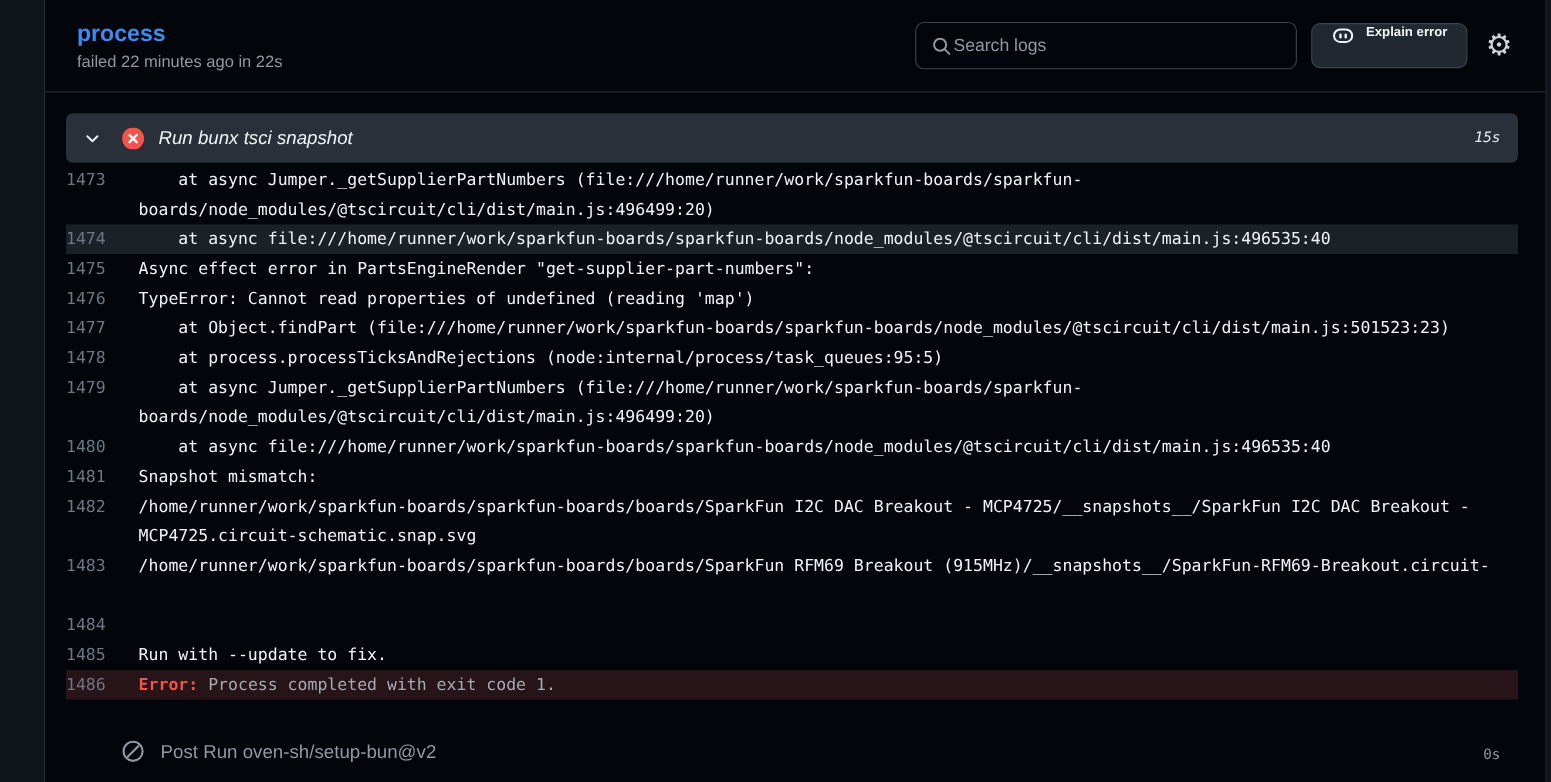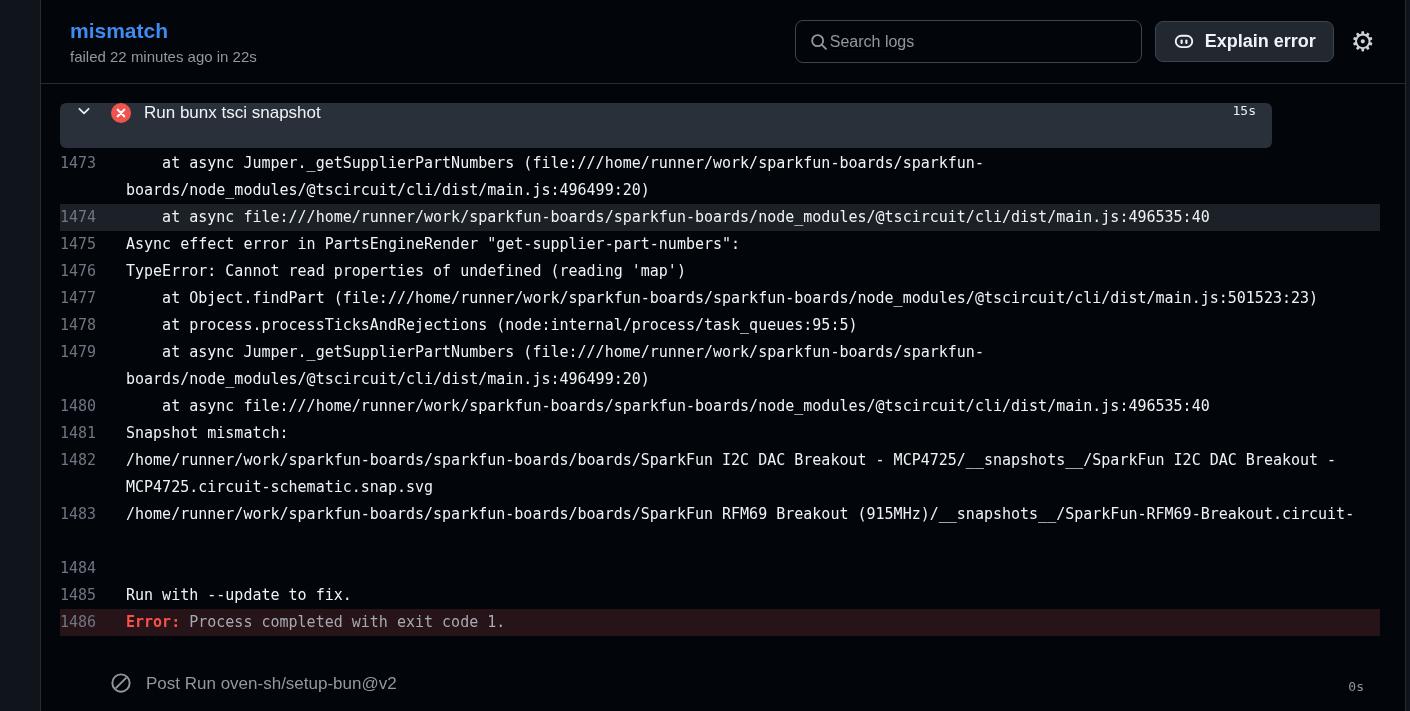--- a/index.html
+++ b/index.html
@@ -34,35 +34,35 @@
     padding:0 14px; margin-right:13px; background:transparent;text-decoration:underline;
   }
   .search-box input {
     background:transparent; border:none; outline:none; width:100%;
     font-size:16px; color:#f0f3f6; font-family:"Liberation Sans", sans-serif;
   }
   .search-box input::placeholder { color:var(--muted,#9198a1); opacity:1; }
   .explain-btn {
     height:41px; padding:0 17px; margin-right:17px;
     background:var(--button-bg,#212830); border:1px solid var(--control-border,#3d444d);
-    border-radius:8px; display:flex; align-items:center; gap:10px;
-    font-size:18px; font-weight:700; color:#f0f3f6; cursor:pointer;
+    border-radius:8px; display:flex; gap:10px;
+    font-size:12px; font-weight:700; color:#f0f3f6; cursor:pointer;
     font-family:"Liberation Sans", sans-serif;
   }
   .gear-btn {
     background:none; border:none; padding:0; cursor:pointer;
     font-size:27px; line-height:27px; color:#ccd3db;
     font-family:"DejaVu Sans", sans-serif;
   }
   
   .log-area { padding-top:19px; }
   .step-header {
-    margin-left:19px; width:1212px; height:45px;
+    margin-left:19px; width:1320px; height:45px;
     background:var(--step-header-bg,#2a3039); border-radius:6px;
-    display:flex; padding:0 16px; cursor:pointer;
+    display:flex; align-items:center; padding:0 16px; cursor:pointer;font-style:italic;
   }
   .step-header .chev { display:flex; margin-right:19px; }
   .step-header .xcirc { display:flex; margin-right:13px; }
   .step-title { font-size:17px; color:#f0f3f6; }
   .step-duration {
     margin-left:auto; font-family:"DejaVu Sans Mono","Liberation Mono",monospace;
     font-size:13px; color:#e6edf3;
   }
   
   .log-rows { margin:2px 0 0 19px; width:1320px; }
@@ -91,21 +91,21 @@
     font-size:13px; color:var(--muted,#9198a1);
   }
 </style>
 </head>
 <body>
 
 <div class="main-panel">
 
   <div class="job-header">
     <div class="job-meta">
-      <h1 class="job-title">mismatch</h1>
+      <h1 class="job-title">process</h1>
       <div class="job-status">failed 22 minutes ago in 22s</div>
     </div>
 
     <div class="search-box">
       <span style="display:flex">
         <svg width="18" height="18" viewBox="0 0 16 16" fill="none">
           <circle cx="6.8" cy="6.8" r="4.9" stroke="#9198a1" stroke-width="1.6"></circle>
           <line x1="10.6" y1="10.6" x2="14.2" y2="14.2" stroke="#9198a1" stroke-width="1.6" stroke-linecap="round"></line>
         </svg>
       </span>

